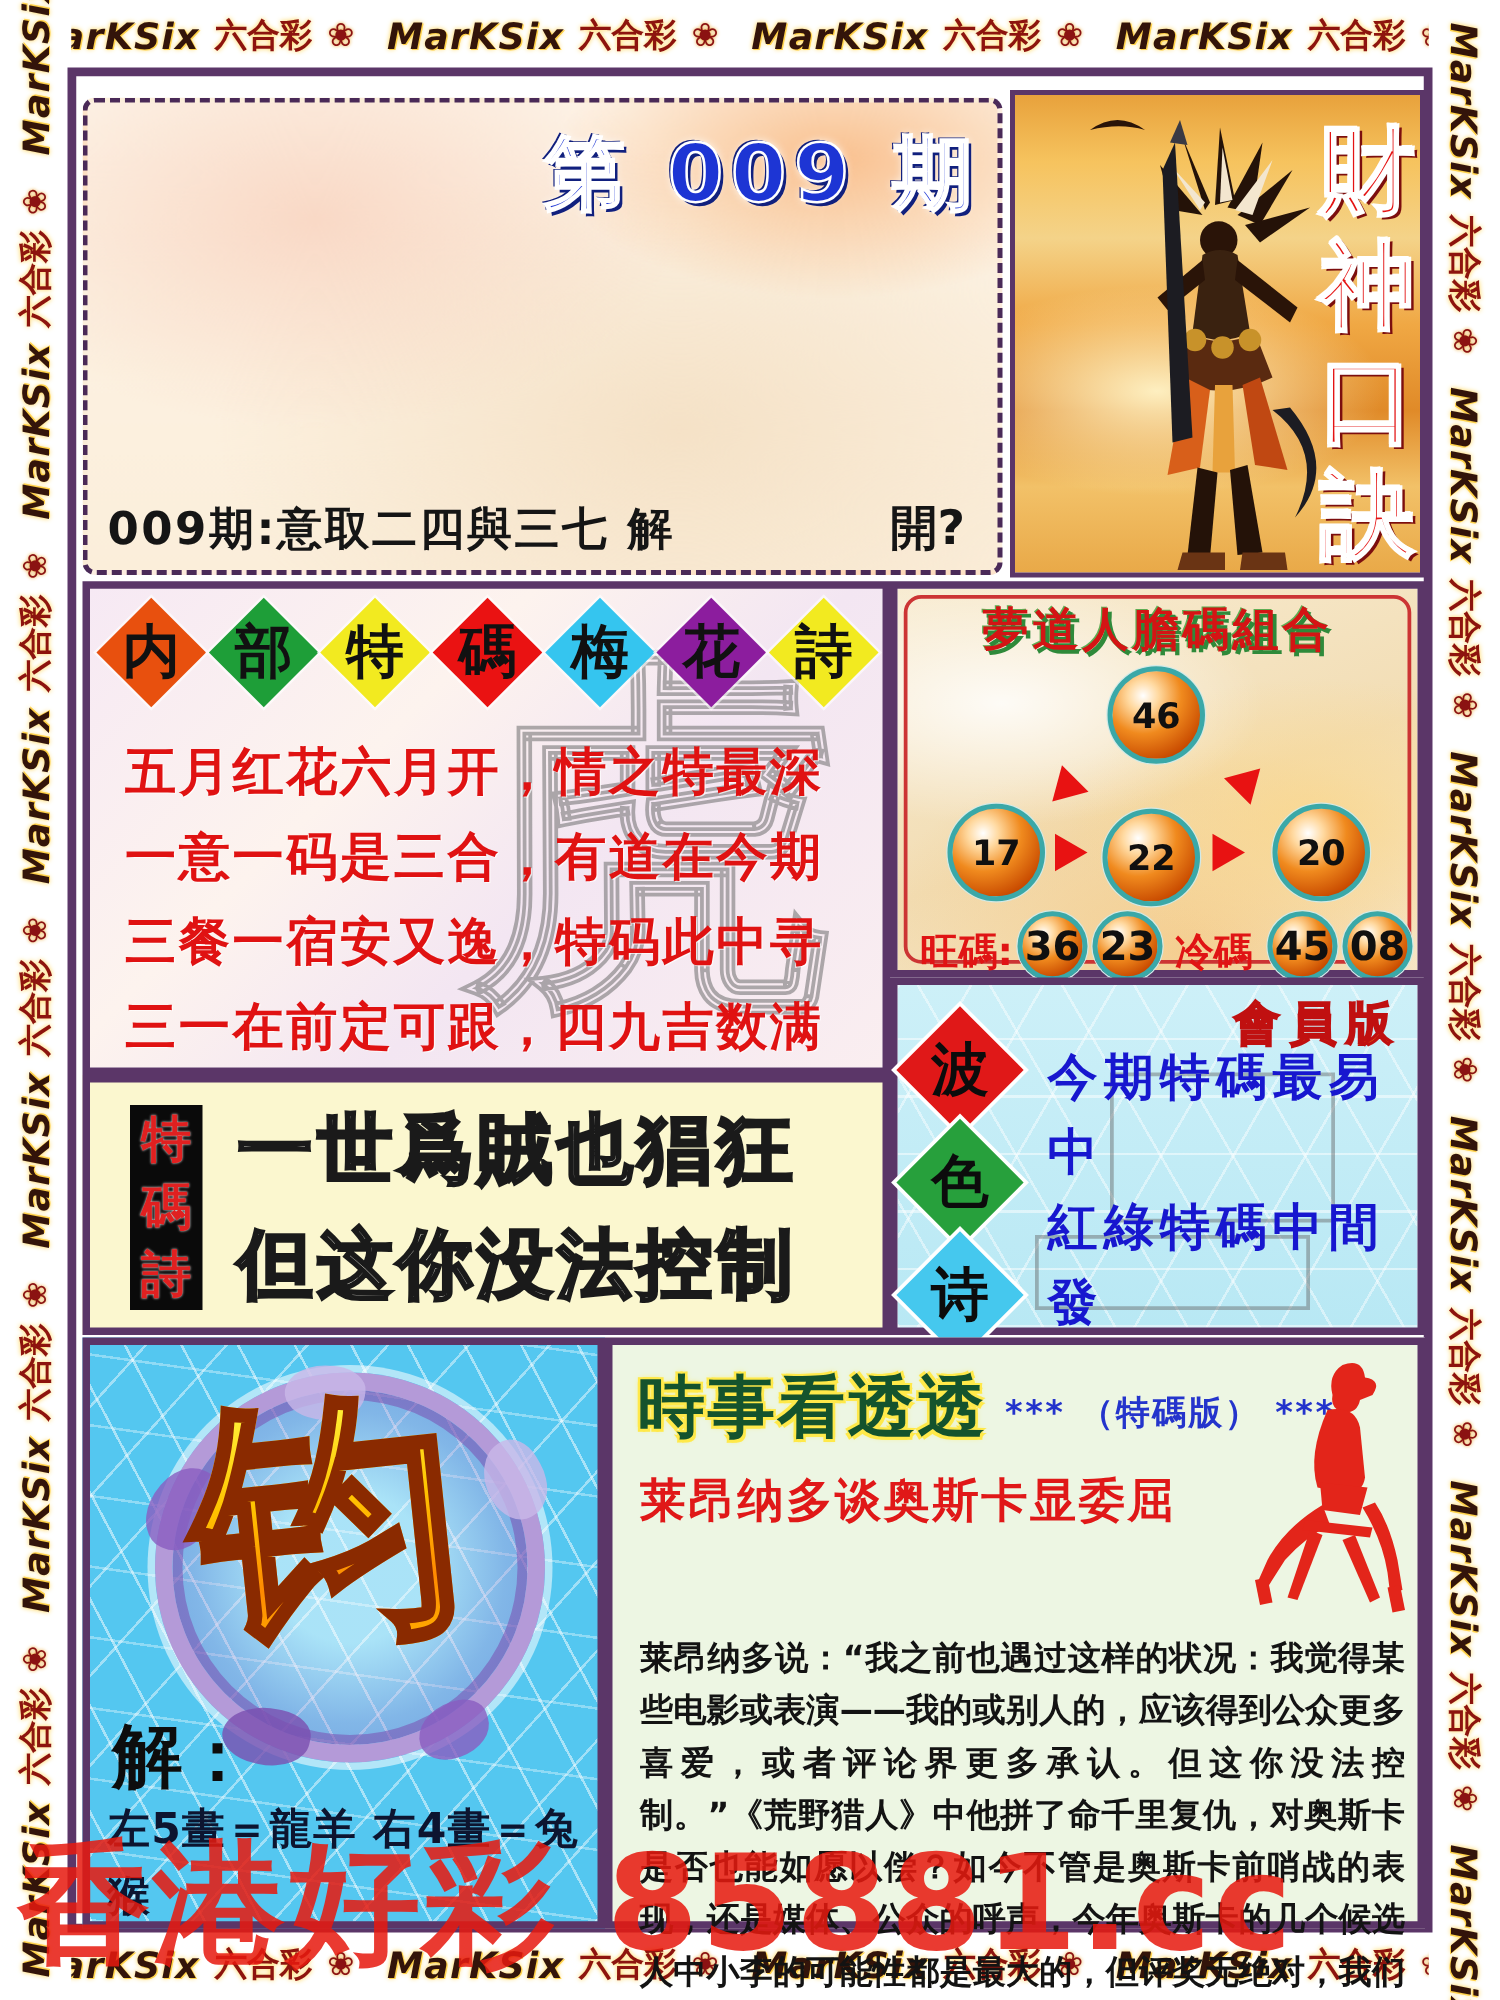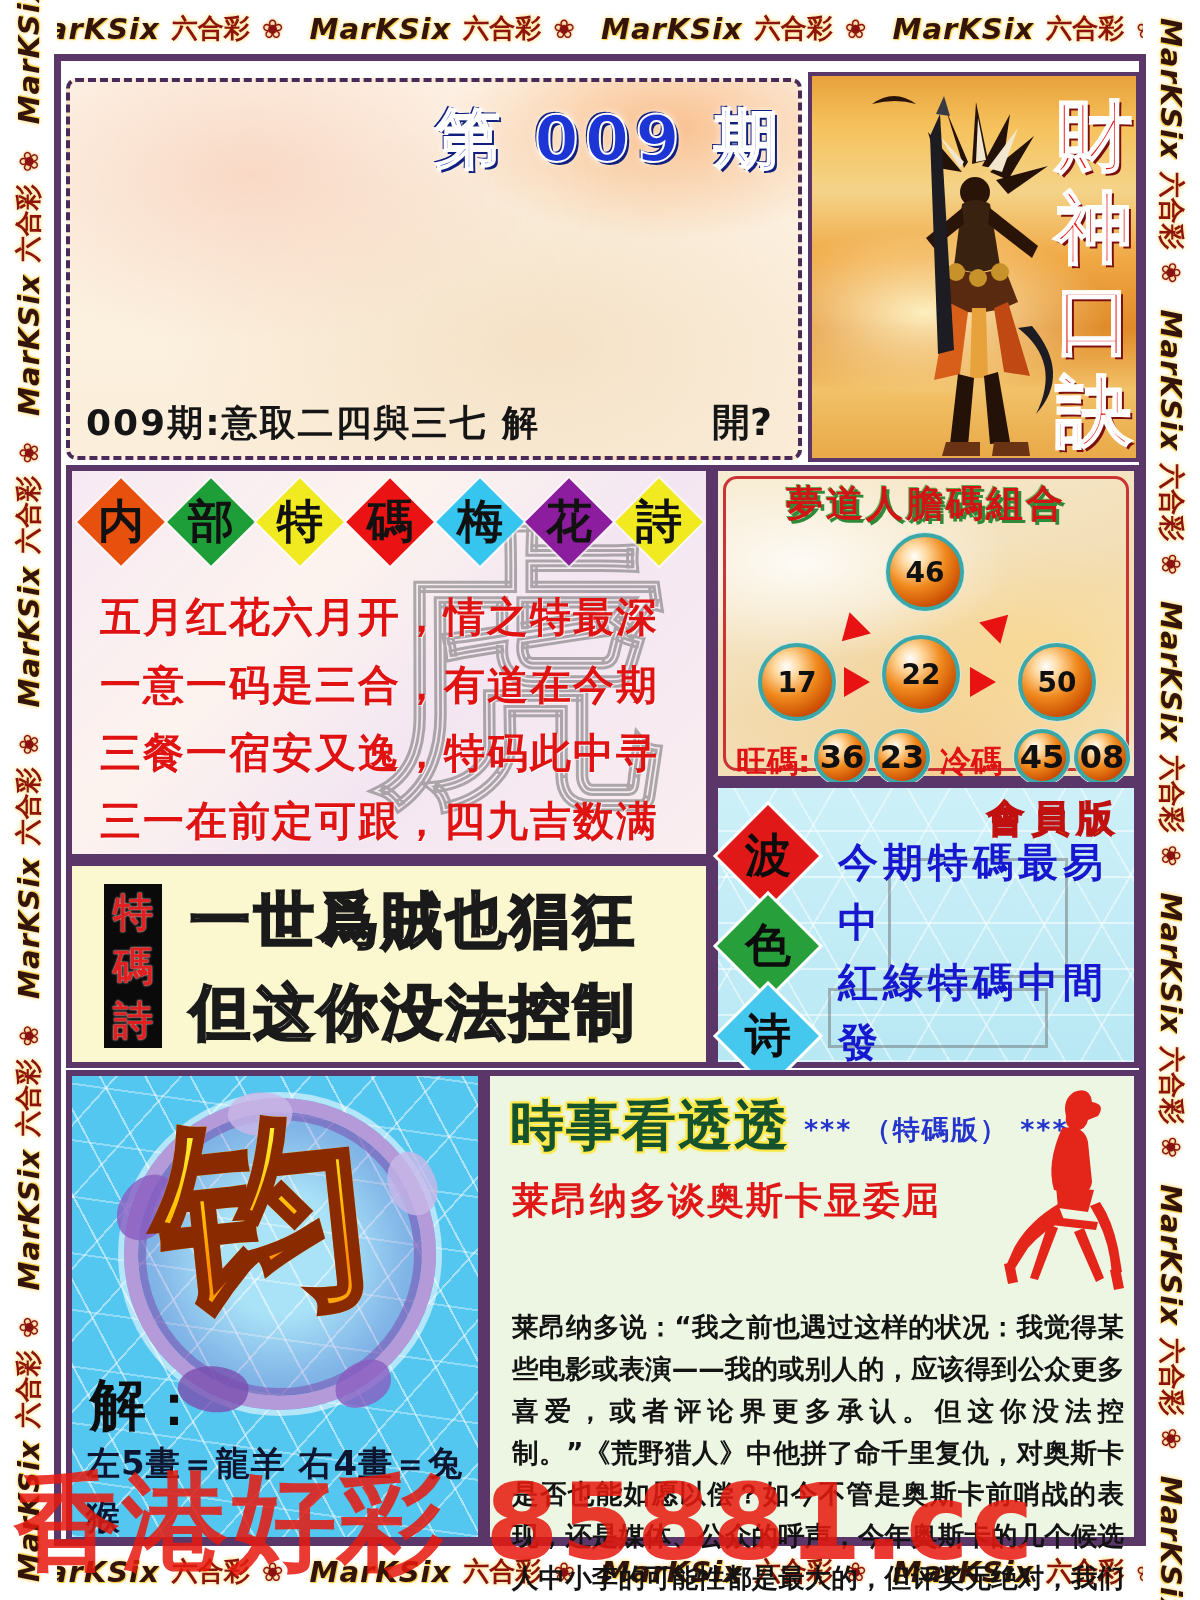--- a/index.html
+++ b/index.html
@@ -358,26 +358,26 @@
     <div class="candle-title">夢道人膽碼組合</div>
     <div class="ncirc big" style="left:168px;top:62px;">
         <span>46</span>
       </div>
     <span class="tri" style="left:120px;top:146px;transform:rotate(135deg);"></span>
     <span class="tri" style="left:268px;top:138px;transform:rotate(-45deg);"></span>
     <div class="ncirc big" style="left:40px;top:172px;">
         <span>17</span>
       </div>
     <span class="tri" style="left:126px;top:196px;"></span>
-    <div class="ncirc big" style="left:164px;top:164px;">
+    <div class="ncirc big" style="left:164px;top:176px;">
         <span>22</span>
       </div>
     <span class="tri" style="left:252px;top:196px;"></span>
     <div class="ncirc big" style="left:300px;top:172px;">
-        <span>50</span>
+        <span>20</span>
       </div>
     <div class="hotcold-label" style="left:18px;top:270px;">旺碼:</div>
     <div class="ncirc sm" style="left:96px;top:258px;">
         <span>36</span>
       </div>
     <div class="ncirc sm" style="left:156px;top:258px;">
         <span>23</span>
       </div>
     <div class="hotcold-label" style="left:222px;top:270px;">冷碼</div>
     <div class="ncirc sm" style="left:296px;top:258px;">

